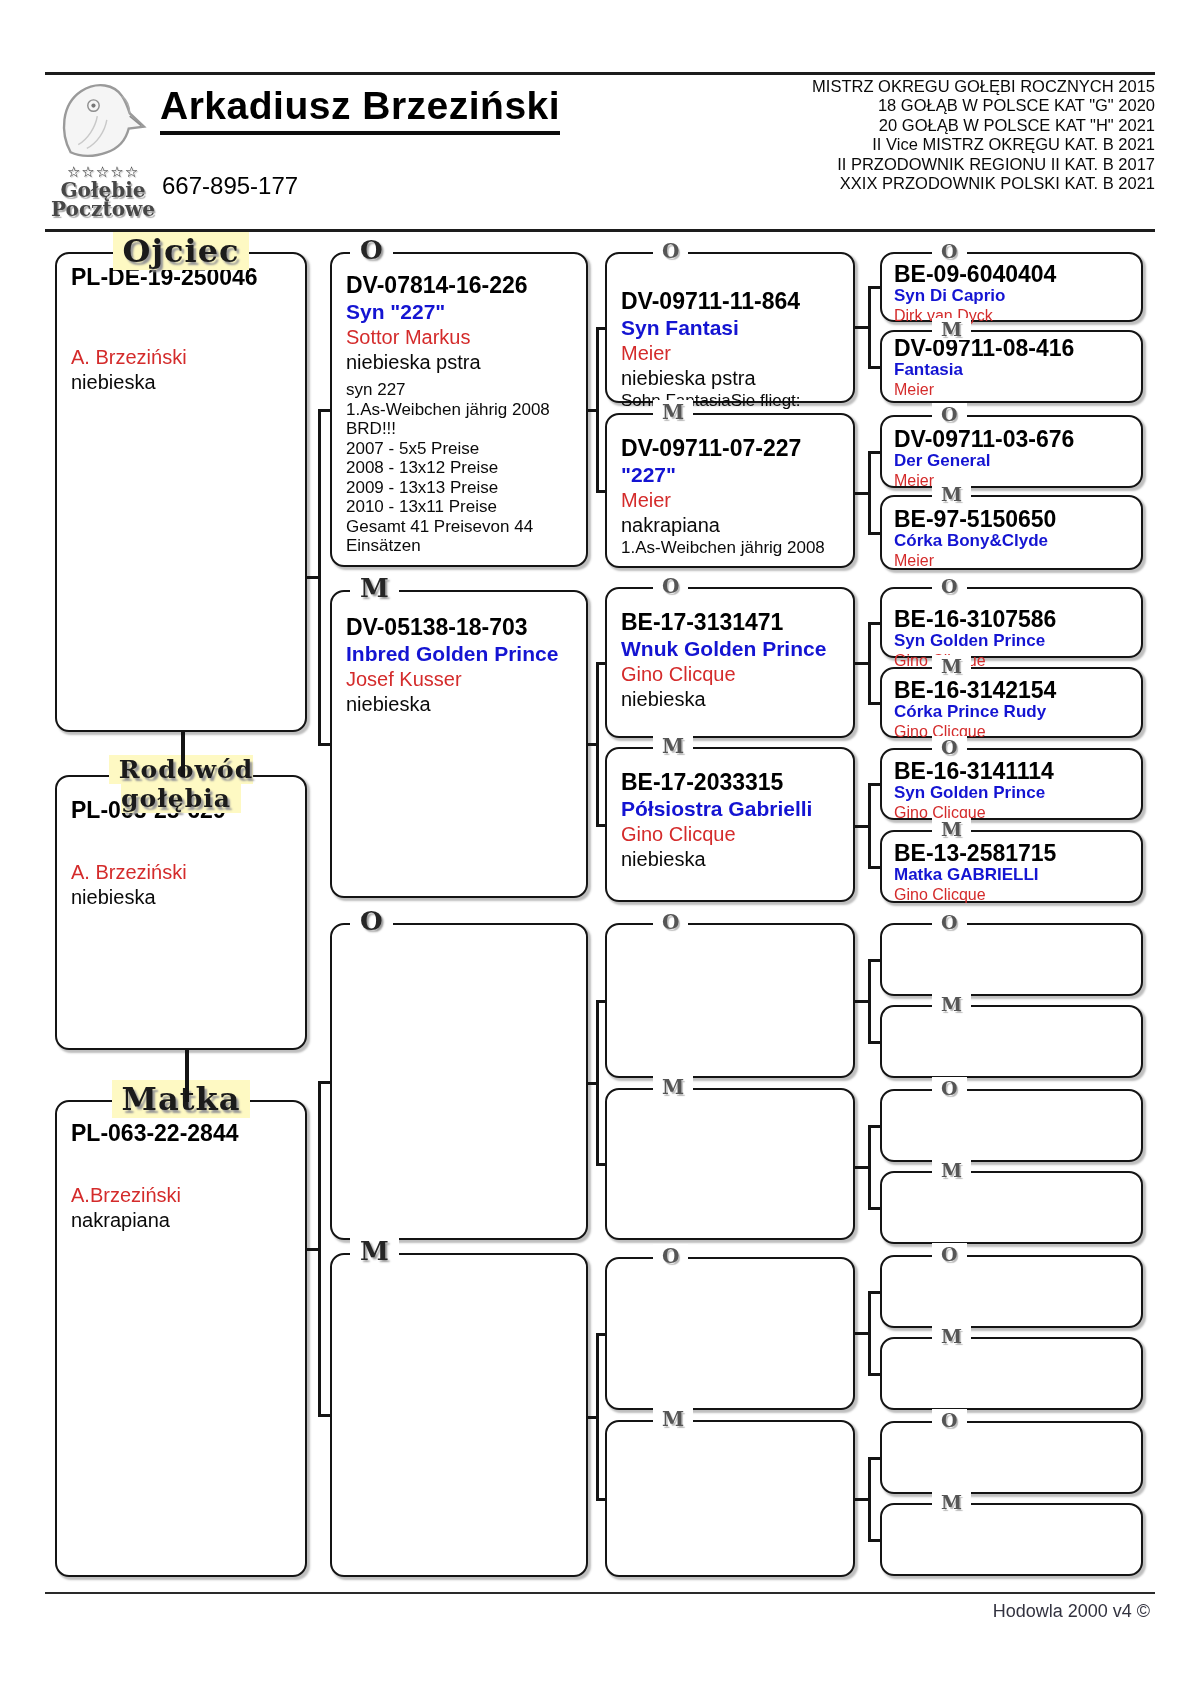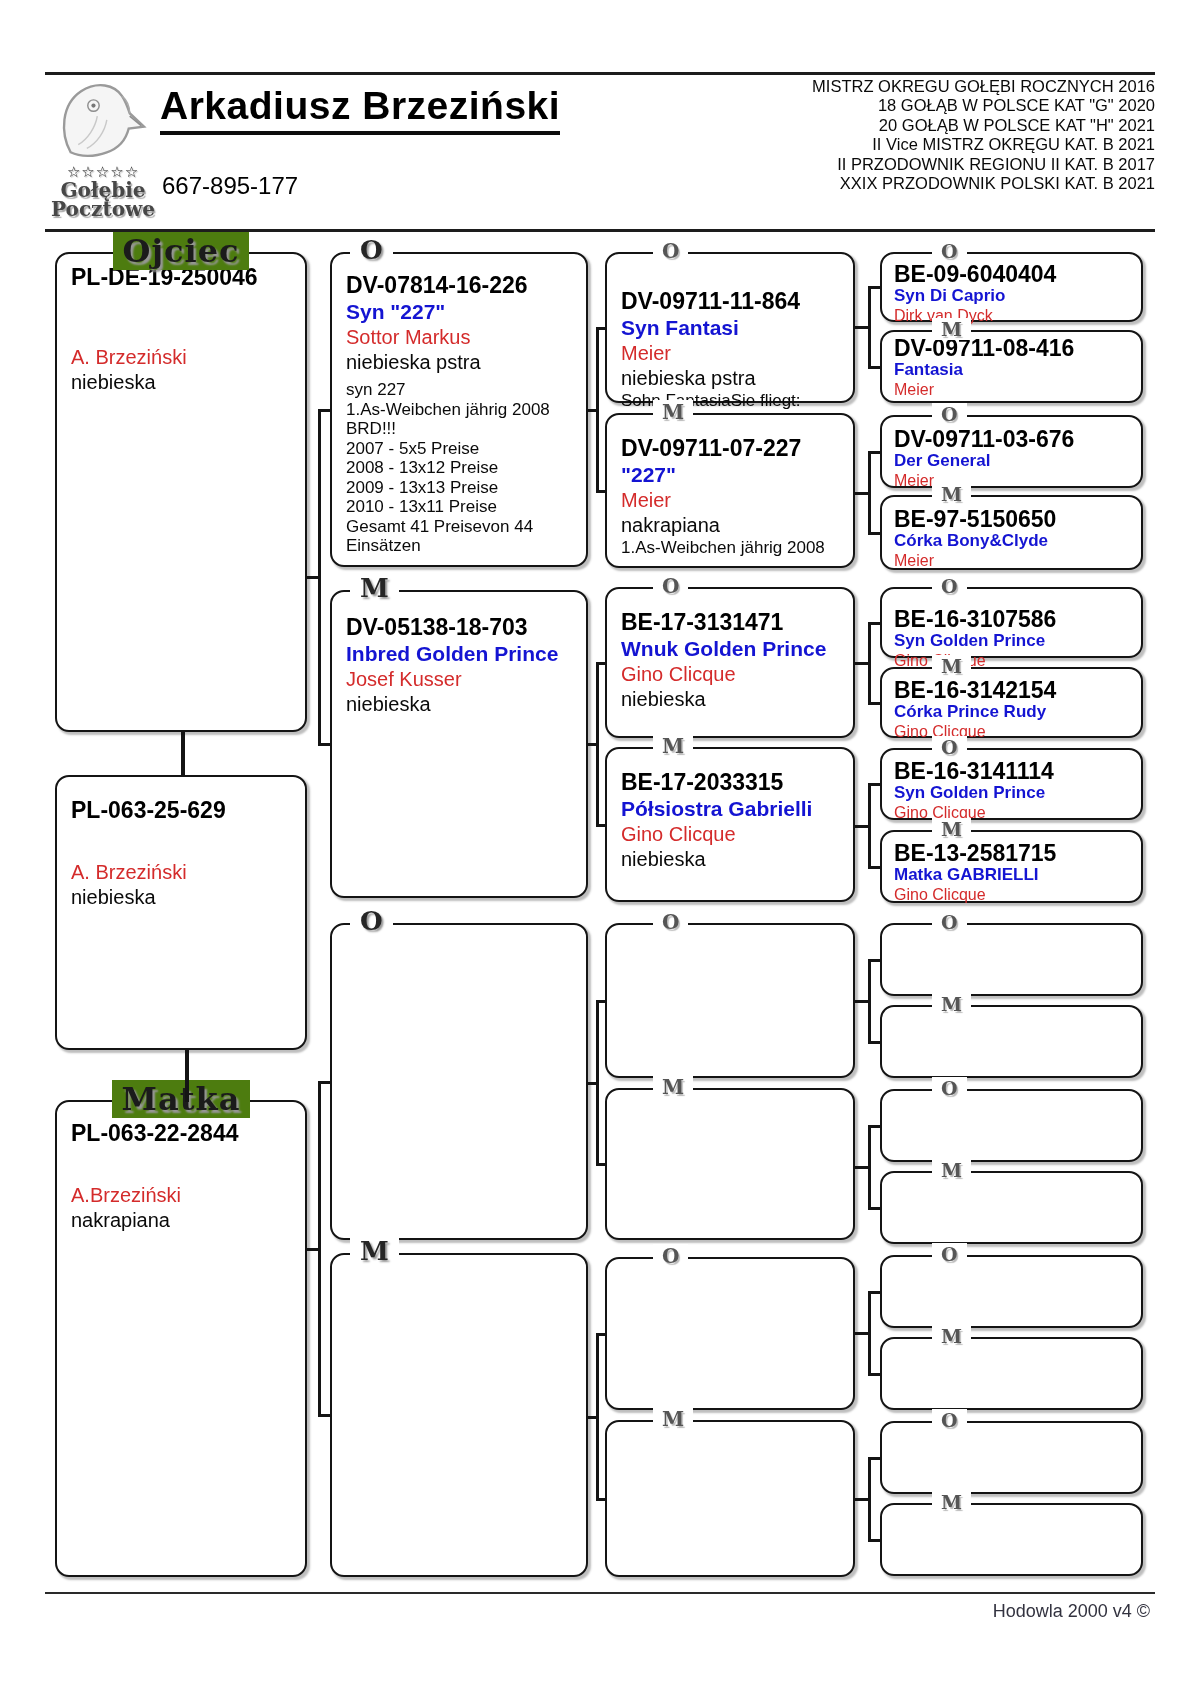--- a/index.html
+++ b/index.html
@@ -12,21 +12,21 @@
   .logo .cap{font-family:"DejaVu Serif",serif;font-weight:bold;font-size:20px;line-height:19px;
              color:#474747;text-shadow:1.5px 1.5px 1px #aaa;}
   .owner-name{position:absolute;left:160px;top:84px;font-size:39px;font-weight:bold;letter-spacing:.5px;
               border-bottom:4px solid #0d0d0d;padding-bottom:3px;}
   .phone{position:absolute;left:162px;top:172px;font-size:24px;}
   .achv{position:absolute;right:45px;top:77px;width:520px;text-align:right;font-size:16.5px;line-height:19.4px;color:#0a0a0a;}
   
   .pbox{position:absolute;background:#fff;border:2.5px solid #141414;border-radius:14px;
         box-shadow:2.5px 2.5px 2px rgba(110,110,110,.45);box-sizing:border-box;padding:10px 14px;}
   .glabel{position:absolute;top:-22px;left:0;width:100%;text-align:center;}
-  .glabel span{background:#4d7c0f;padding:0 10px;font-family:"DejaVu Serif",serif;font-weight:bold;
+  .glabel span{background:#fef9c3;padding:0 10px;font-family:"DejaVu Serif",serif;font-weight:bold;
                color:#1b1b1b;text-shadow:2.5px 2.5px 2px #979797;letter-spacing:1px;}
   .glabel.big span{font-size:32px;}
   .glabel.mid span{font-size:25px;}
   .tag{position:absolute;background:#fff;font-family:"DejaVu Serif",serif;font-weight:bold;}
   .tag.t2{top:-19px;left:18px;font-size:26px;color:#262626;text-shadow:2px 2px 2px #999;padding:0 10px;}
   .tag.t3{top:-15px;left:46px;font-size:20px;color:#555;text-shadow:1.5px 1.5px 1px #bbb;padding:0 9px;}
   .tag.t4{top:-14px;left:50px;font-size:19px;color:#555;text-shadow:1.5px 1.5px 1px #bbb;padding:0 9px;}
   .ring{font-size:23px;font-weight:bold;line-height:27px;color:#000;}
   .bname{font-size:21px;font-weight:bold;line-height:26px;color:#1414d2;}
   .breeder{font-size:20px;line-height:25px;color:#d42b2b;}
@@ -57,38 +57,39 @@
       <path d="M78,40 L90,50" fill="none" stroke="#8e8e8e" stroke-width="1.5"></path>
     </svg>
     <div class="stars">☆☆☆☆☆</div>
     <div class="cap">Gołębie</div>
     <div class="cap">Pocztowe</div>
   </div>
 
   <div class="owner-name">Arkadiusz Brzeziński</div>
   <div class="phone">667-895-177</div>
   <div class="achv">
-      <div>MISTRZ OKREGU GOŁĘBI ROCZNYCH 2016</div>
+      <div>MISTRZ OKREGU GOŁĘBI ROCZNYCH 2015</div>
       <div>18 GOŁĄB W POLSCE KAT "G" 2020</div>
       <div>20 GOŁĄB W POLSCE KAT "H" 2021</div>
       <div>II Vice MISTRZ OKRĘGU KAT. B 2021</div>
       <div>II PRZODOWNIK REGIONU II KAT. B 2017</div>
       <div>XXIX PRZODOWNIK POLSKI KAT. B 2021</div>
     </div>
 
   <div class="rule" style="top:229px"></div>
 
   <div class="pbox" style="left:55px;top:252px;width:252px;height:480px">
     <div class="glabel big"><span>Ojciec</span></div>
     <div class="ring">PL-DE-19-250046</div>
     <div class="breeder gap54">A. Brzeziński</div>
     <div class="bcolor">niebieska</div>
   </div>
 
   <div class="pbox" style="left:55px;top:775px;width:252px;height:275px">
+    <div class="glabel mid"><span>Rodowód gołębia</span></div>
     <div class="ring" style="margin-top:10px">PL-063-25-629</div>
     <div class="breeder gap36">A. Brzeziński</div>
     <div class="bcolor">niebieska</div>
   </div>
 
   <div class="pbox" style="left:55px;top:1100px;width:252px;height:477px">
     <div class="glabel big"><span>Matka</span></div>
     <div class="ring" style="margin-top:8px">PL-063-22-2844</div>
     <div class="breeder gap36">A.Brzeziński</div>
     <div class="bcolor">nakrapiana</div>

